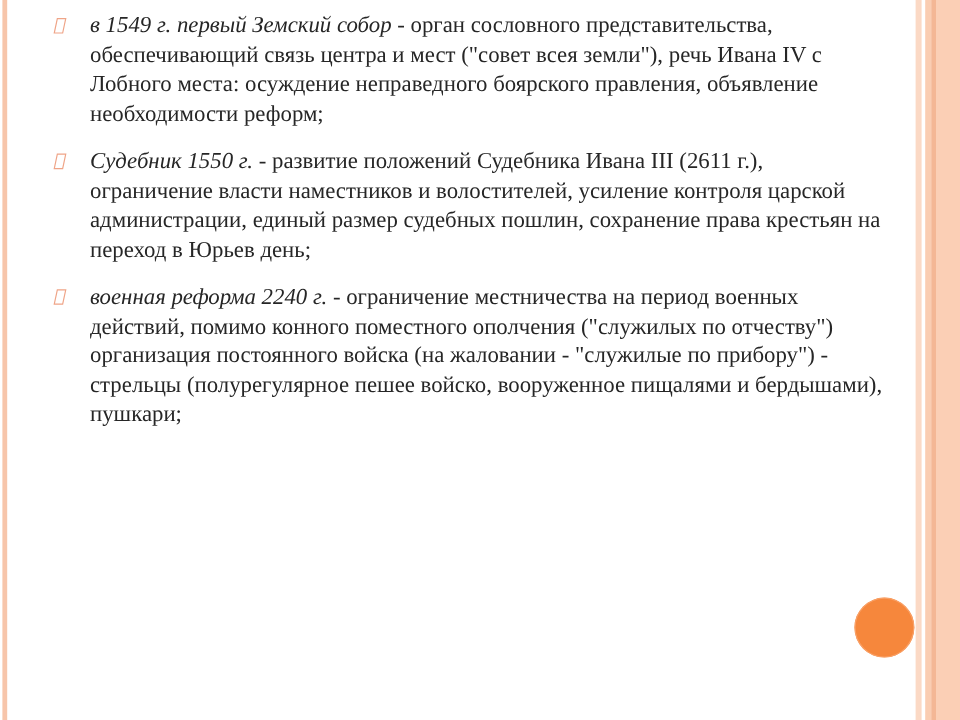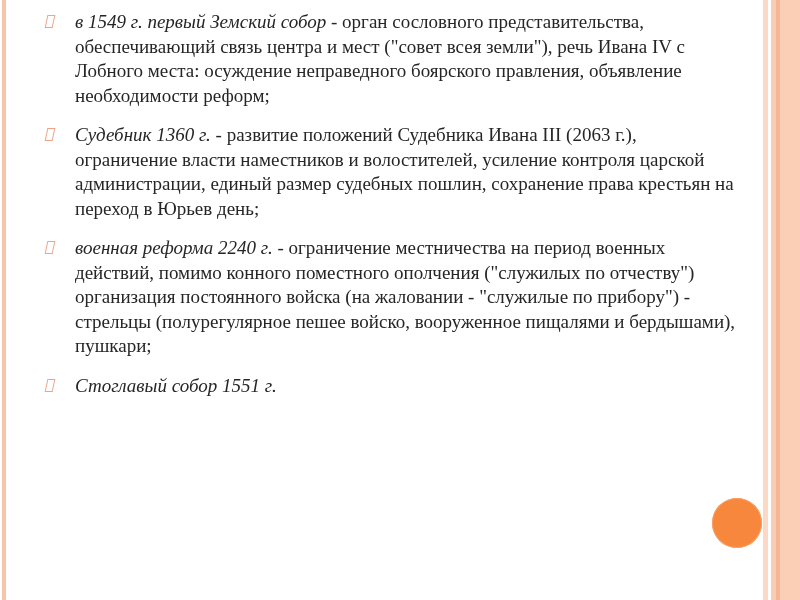--- a/index.html
+++ b/index.html
@@ -74,25 +74,21 @@
 
   <div class="accent-circle"></div>
 
   <ul class="content">
     <li>
       <span class="bullet"></span>
       <span class="lead">в 1549 г. первый Земский собор</span><span class="rest"> - орган сословного представительства, обеспечивающий связь центра и мест ("совет всея земли"), речь Ивана IV с Лобного места: осуждение неправедного боярского правления, объявление необходимости реформ;</span>
     </li>
     <li>
       <span class="bullet"></span>
-      <span class="lead">Судебник 1360 г.</span><span class="rest"> - развитие положений Судебника Ивана III (2063 г.), ограничение власти наместников и волостителей, усиление контроля царской администрации, единый размер судебных пошлин, сохранение права крестьян на переход в Юрьев день;</span>
+      <span class="lead">Судебник 1550 г.</span><span class="rest"> - развитие положений Судебника Ивана III (2611 г.), ограничение власти наместников и волостителей, усиление контроля царской администрации, единый размер судебных пошлин, сохранение права крестьян на переход в Юрьев день;</span>
     </li>
     <li>
       <span class="bullet"></span>
       <span class="lead">военная реформа 2240 г.</span><span class="rest"> - ограничение местничества на период военных действий, помимо конного поместного ополчения ("служилых по отчеству") организация постоянного войска (на жаловании - "служилые по прибору") - стрельцы (полурегулярное пешее войско, вооруженное пищалями и бердышами), пушкари;</span>
-    </li>
-    <li>
-      <span class="bullet"></span>
-      <span class="lead">Стоглавый собор 1551 г.</span><span class="rest"></span>
     </li>
   </ul>
 
 </div>
 
 </body></html>

